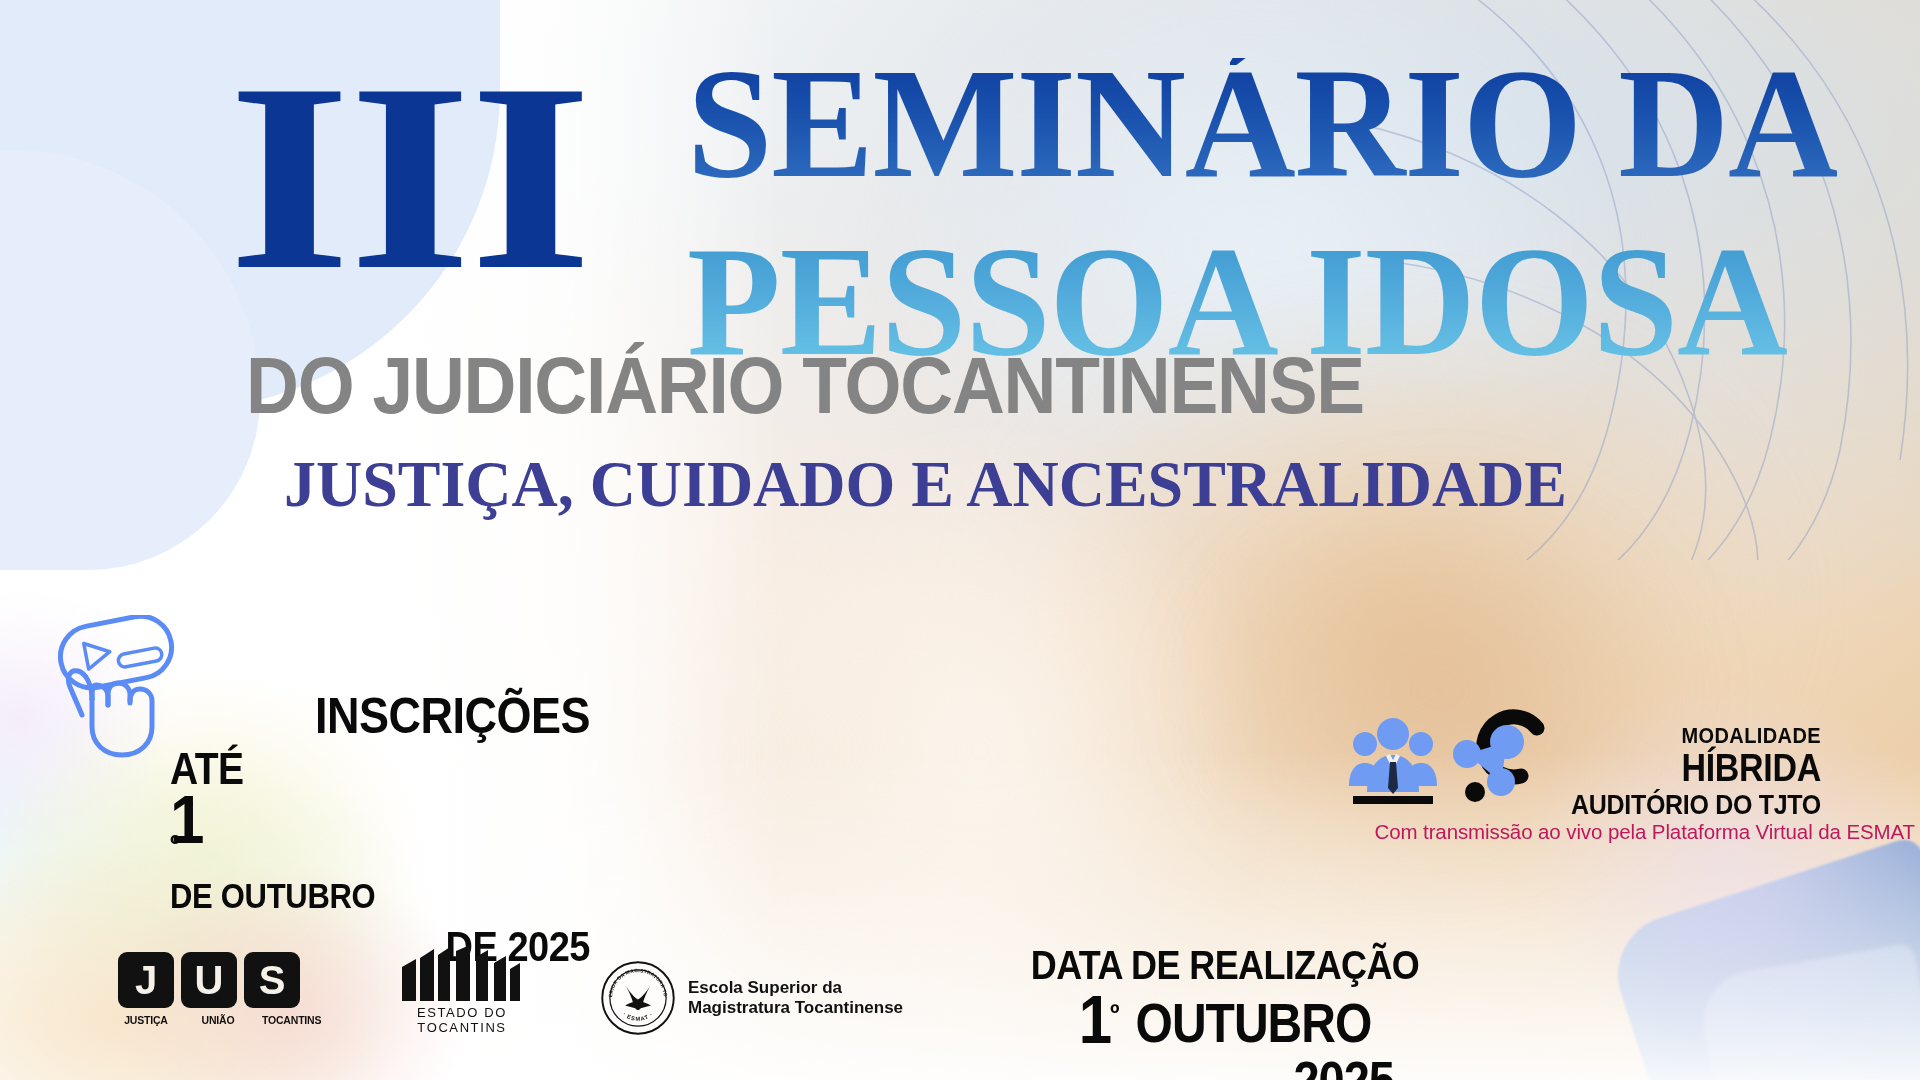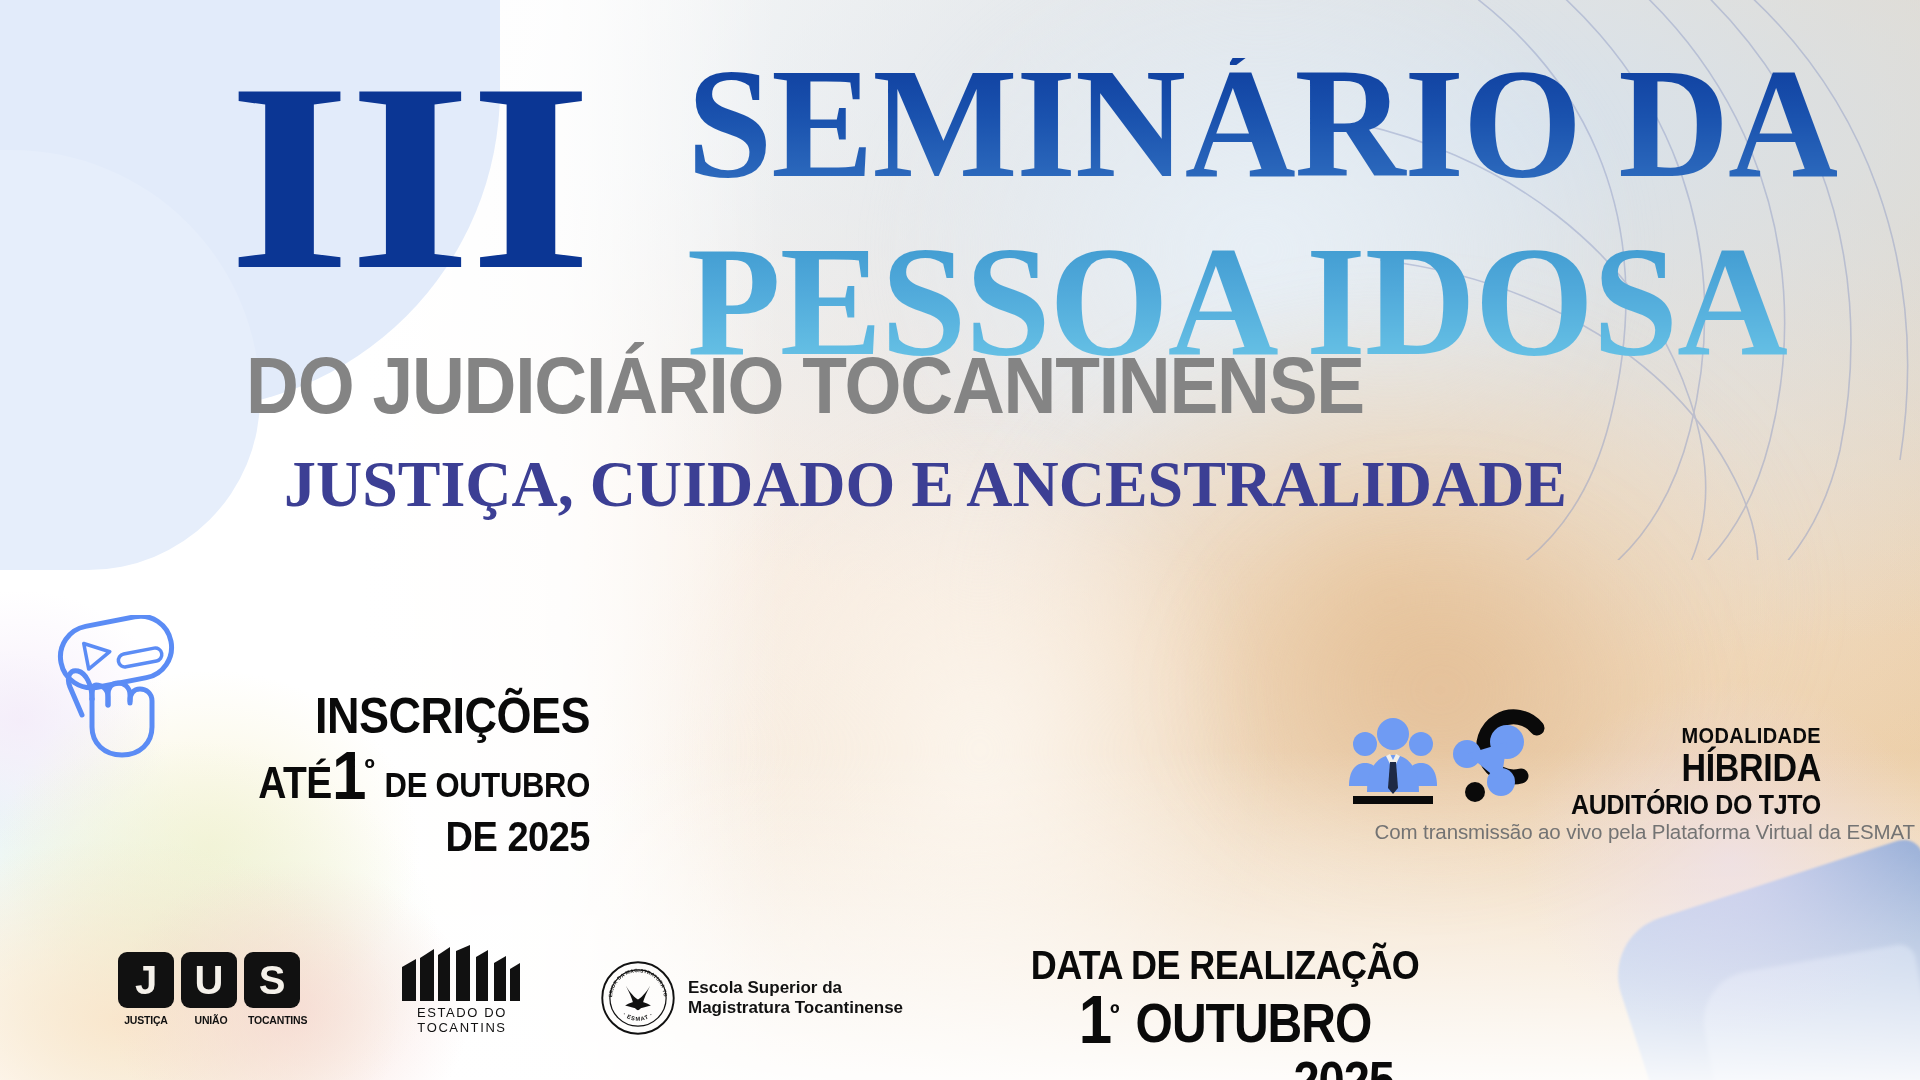--- a/index.html
+++ b/index.html
@@ -148,20 +148,21 @@
   
   .insc{position:absolute;left:160px;top:690px;width:430px;}
   .insc-l1{
     font-weight:bold;font-size:45px;line-height:1;color:#0a0a0a;
     letter-spacing:-.5px;text-align:right;
     transform:scaleY(1.12);transform-origin:right top;
   }
   .insc-l2{
     display:flex;align-items:baseline;justify-content:flex-end;
     margin-top:12px;
+    flex-direction:column;
   }
   .insc-ate{font-weight:bold;font-size:39px;color:#0a0a0a;letter-spacing:-.5px;transform:scaleY(1.12);}
   .insc-num{font-weight:bold;font-size:62px;color:#0a0a0a;letter-spacing:-2px;line-height:.9;transform:scaleY(1.12);}
   .insc-ord{font-weight:bold;font-size:28px;color:#0a0a0a;position:relative;top:-18px;}
   .insc-de{font-weight:bold;font-size:31px;color:#0a0a0a;letter-spacing:-.3px;margin-left:10px;transform:scaleY(1.12);}
   .insc-l3{
     font-weight:bold;font-size:38px;line-height:1;color:#0a0a0a;
     letter-spacing:-.5px;text-align:right;margin-top:10px;
     transform:scaleY(1.12);transform-origin:right top;
   }
@@ -188,41 +189,41 @@
   
   .modal{position:absolute;left:1345px;top:700px;display:flex;align-items:flex-start;}
   .people-icon{width:96px;height:92px;margin-top:14px;}
   .net-icon{width:112px;height:102px;margin-left:4px;margin-top:4px;}
   .modal-text{margin-left:14px;margin-top:24px;text-align:right;}
   .m1{font-weight:bold;font-size:20px;letter-spacing:.4px;color:#0a0a0a;transform:scaleY(1.1);}
   .m2{font-weight:bold;font-size:34px;letter-spacing:-.3px;color:#0a0a0a;margin-top:2px;transform:scaleY(1.12);}
   .m3{font-weight:bold;font-size:25px;letter-spacing:-.3px;color:#0a0a0a;margin-top:2px;transform:scaleY(1.12);}
   .m4{
     position:absolute;left:1350px;top:820px;width:565px;text-align:right;
-    font-size:20.5px;color:#737373;letter-spacing:-.1px;font-weight:400;
+    font-size:20.5px;color:#be185d;letter-spacing:-.1px;font-weight:400;
   }
 
   
   .data{position:absolute;left:1020px;top:945px;width:410px;text-align:center;}
   .d1{font-weight:bold;font-size:36px;color:#0a0a0a;letter-spacing:-.6px;transform:scaleY(1.12);}
   .d2{display:flex;align-items:baseline;justify-content:center;margin-top:6px;}
   .d2num{font-weight:bold;font-size:60px;color:#0a0a0a;letter-spacing:-2px;line-height:.9;transform:scaleY(1.14);}
   .d2ord{font-weight:bold;font-size:26px;color:#0a0a0a;position:relative;top:-18px;}
   .d2mes{font-weight:bold;font-size:48px;color:#0a0a0a;letter-spacing:-1px;margin-left:16px;transform:scaleY(1.14);}
   .d3{font-weight:bold;font-size:47px;color:#0a0a0a;letter-spacing:-1px;margin-top:2px;transform:scaleY(1.14);text-align:right;padding-right:36px;}
 
   
   .jus{position:absolute;left:118px;top:952px;width:200px;}
   .jus-row{display:flex;gap:7px;}
   .jus-sq{
     width:56px;height:56px;background:#111;border-radius:9px;
     display:flex;align-items:center;justify-content:center;
     color:#f5f1ea;font-weight:bold;font-size:40px;line-height:1;
   }
-  .jus-labels{display:flex;gap:9px;margin-top:6px;}
+  .jus-labels{display:flex;gap:16px;margin-top:6px;}
   .jus-lab{width:56px;text-align:center;font-weight:bold;font-size:10.5px;color:#111;letter-spacing:-.2px;white-space:nowrap;}
   .jus-lab.w{width:56px;}
 
   .pj{position:absolute;left:372px;top:945px;width:180px;text-align:center;}
   .pj-mark{height:58px;display:flex;align-items:flex-end;justify-content:center;}
   .pj-t1{font-weight:bold;font-size:21px;color:#111;letter-spacing:.5px;margin-top:5px;}
   .pj-t2{font-weight:normal;font-size:13px;color:#111;letter-spacing:1.6px;margin-top:2px;}
 
   .esmat{position:absolute;left:600px;top:960px;display:flex;align-items:center;}
   .esmat-seal{width:76px;height:76px;}

